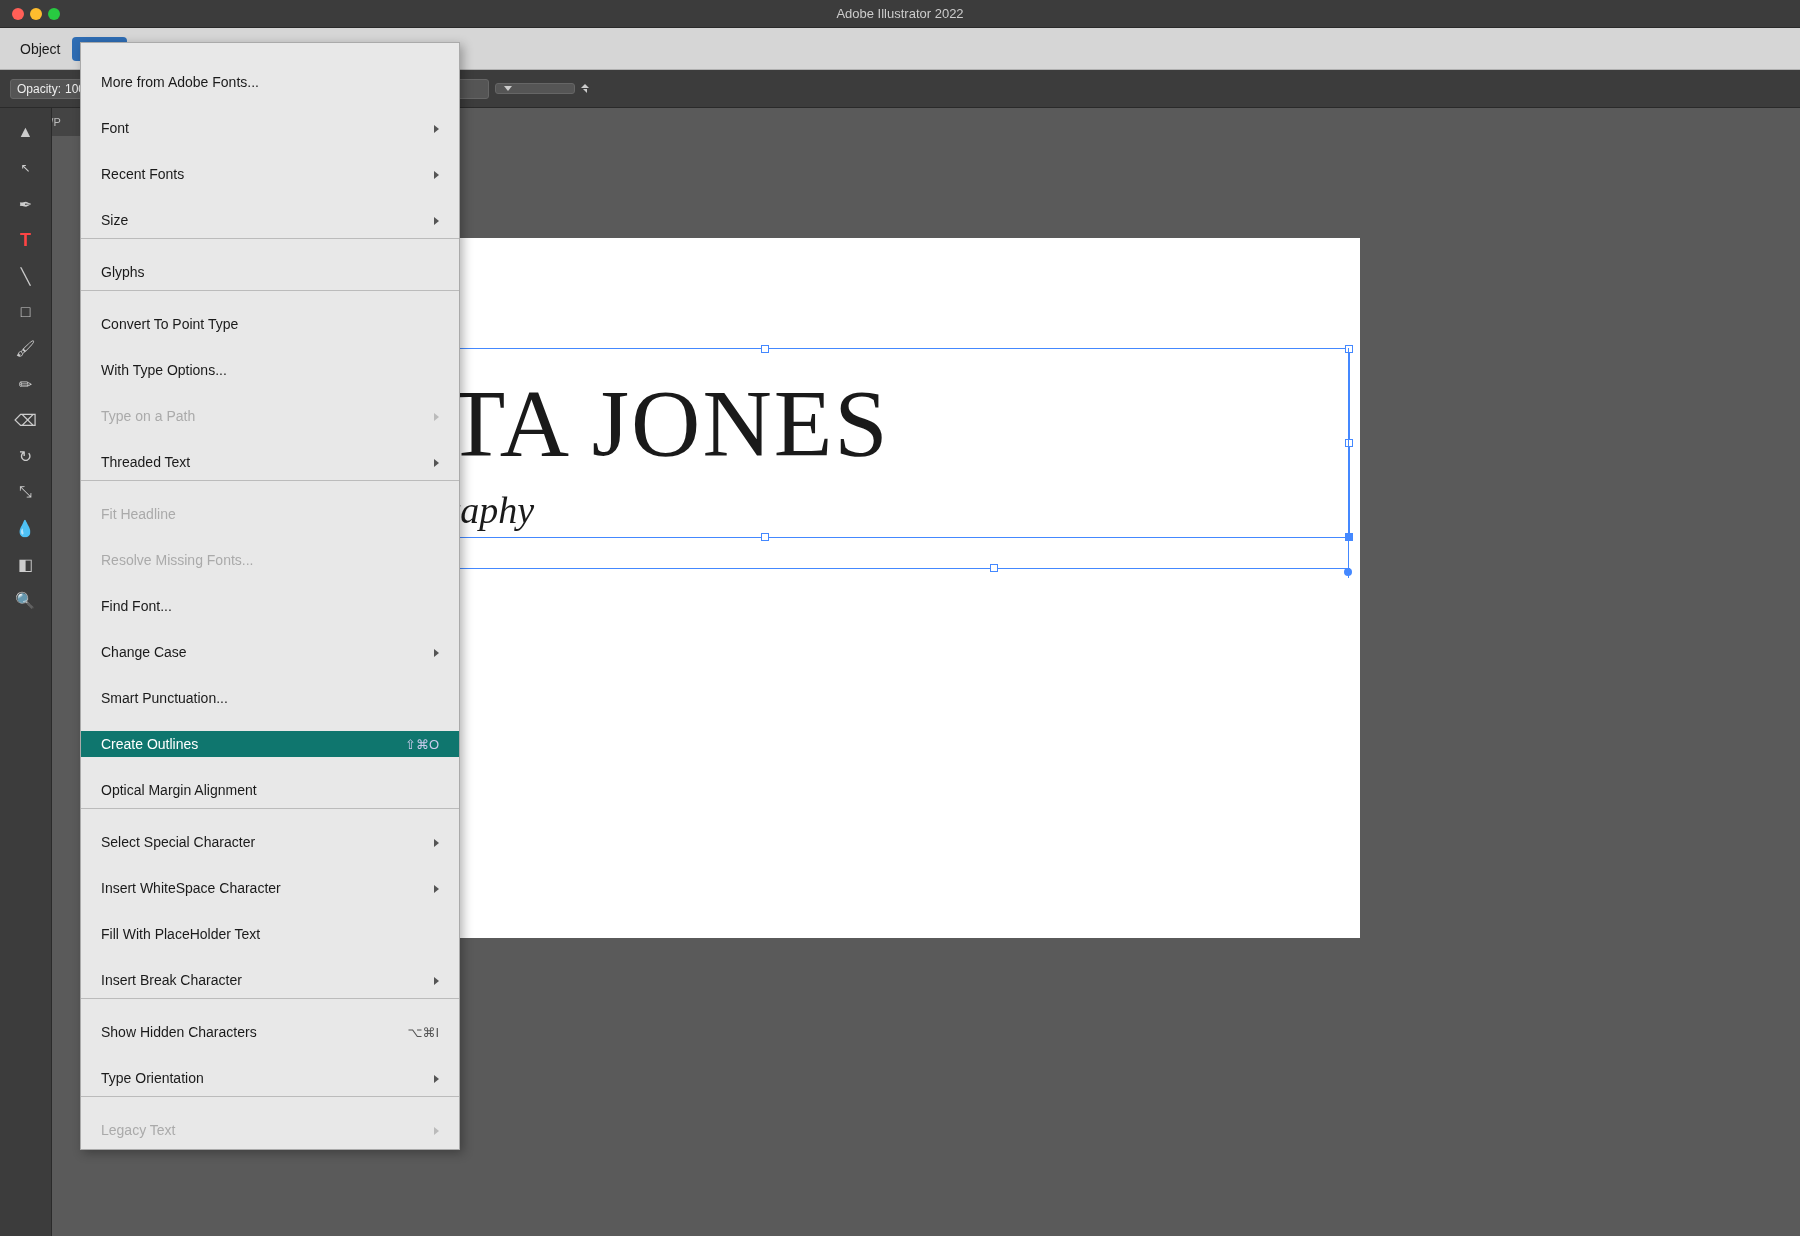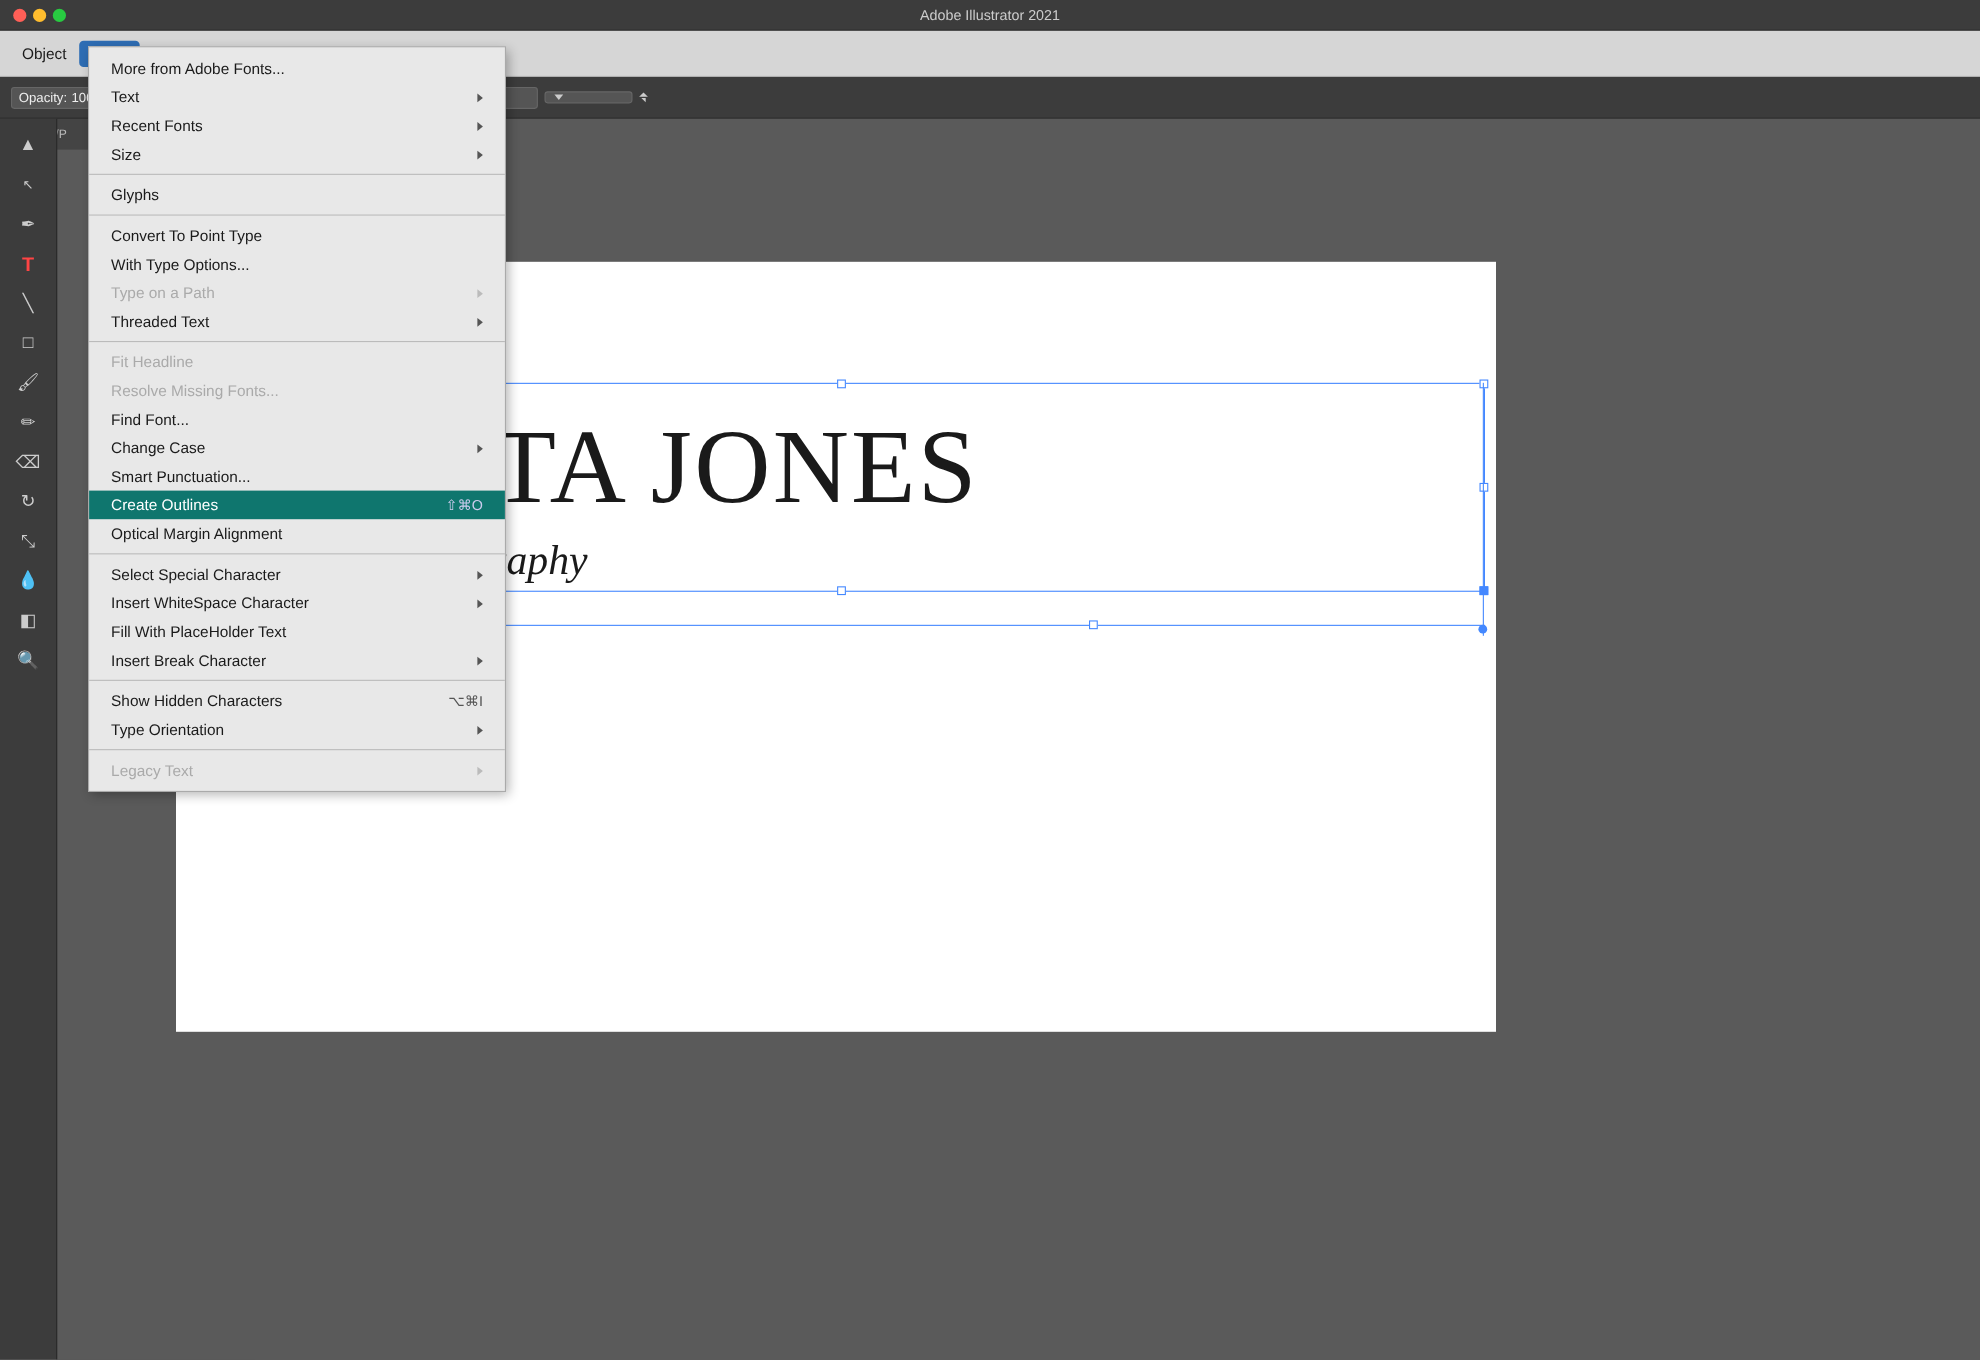--- a/index.html
+++ b/index.html
@@ -179,20 +179,21 @@
       font-size: 14px;
     }
     .menu-item {
       padding: 5px 20px 5px 20px;
       display: flex;
       align-items: center;
       justify-content: space-between;
       color: #1a1a1a;
       cursor: pointer;
       white-space: nowrap;
+      margin-top: 20px;
     }
     .menu-item.highlighted {
       background: #0f766e;
       color: white;
     }
     .menu-item.disabled {
       color: #aaa;
       cursor: default;
       justify-content: space-between;
     }
@@ -270,21 +271,21 @@
   </style>
 </head>
 <body>
 
 <div class="titlebar">
   <div class="titlebar-buttons">
     <div class="titlebar-btn btn-red"></div>
     <div class="titlebar-btn btn-yellow"></div>
     <div class="titlebar-btn btn-green"></div>
   </div>
-  <span>Adobe Illustrator 2021</span>
+  <span>Adobe Illustrator 2022</span>
 </div>
 
 <div class="menubar">
   <div class="menubar-item">Object</div>
   <div class="menubar-item active">Type</div>
   <div class="menubar-item">Select</div>
   <div class="menubar-item">Effect</div>
   <div class="menubar-item">View</div>
   <div class="menubar-item">Window</div>
   <div class="menubar-item">Help</div>
@@ -365,21 +366,21 @@
 
   <div style="position:absolute; top:240px; left:1268px; width:1px; height:230px; background:#4488ff;"></div>
   <div style="position:absolute; top:460px; left:1264px; width:8px; height:8px; background:#4488ff; border-radius:50%;"></div>
 </div>
 
 <div class="dropdown-menu" id="type-menu">
 <div class="menu-item">
       <span>More from Adobe Fonts...</span>
     </div>
     <div class="menu-item">
-      <span>Text</span>
+      <span>Font</span>
       <span><span class="chevron-right-small" style="display:inline-block;width:0;height:0;border-top:4px solid transparent;border-bottom:4px solid transparent;border-left:5px solid #555;"></span></span>
     </div>
     <div class="menu-item">
       <span>Recent Fonts</span>
       <span><span class="chevron-right-small" style="display:inline-block;width:0;height:0;border-top:4px solid transparent;border-bottom:4px solid transparent;border-left:5px solid #555;"></span></span>
     </div>
     <div class="menu-item">
       <span>Size</span>
       <span><span class="chevron-right-small" style="display:inline-block;width:0;height:0;border-top:4px solid transparent;border-bottom:4px solid transparent;border-left:5px solid #555;"></span></span>
     </div>

